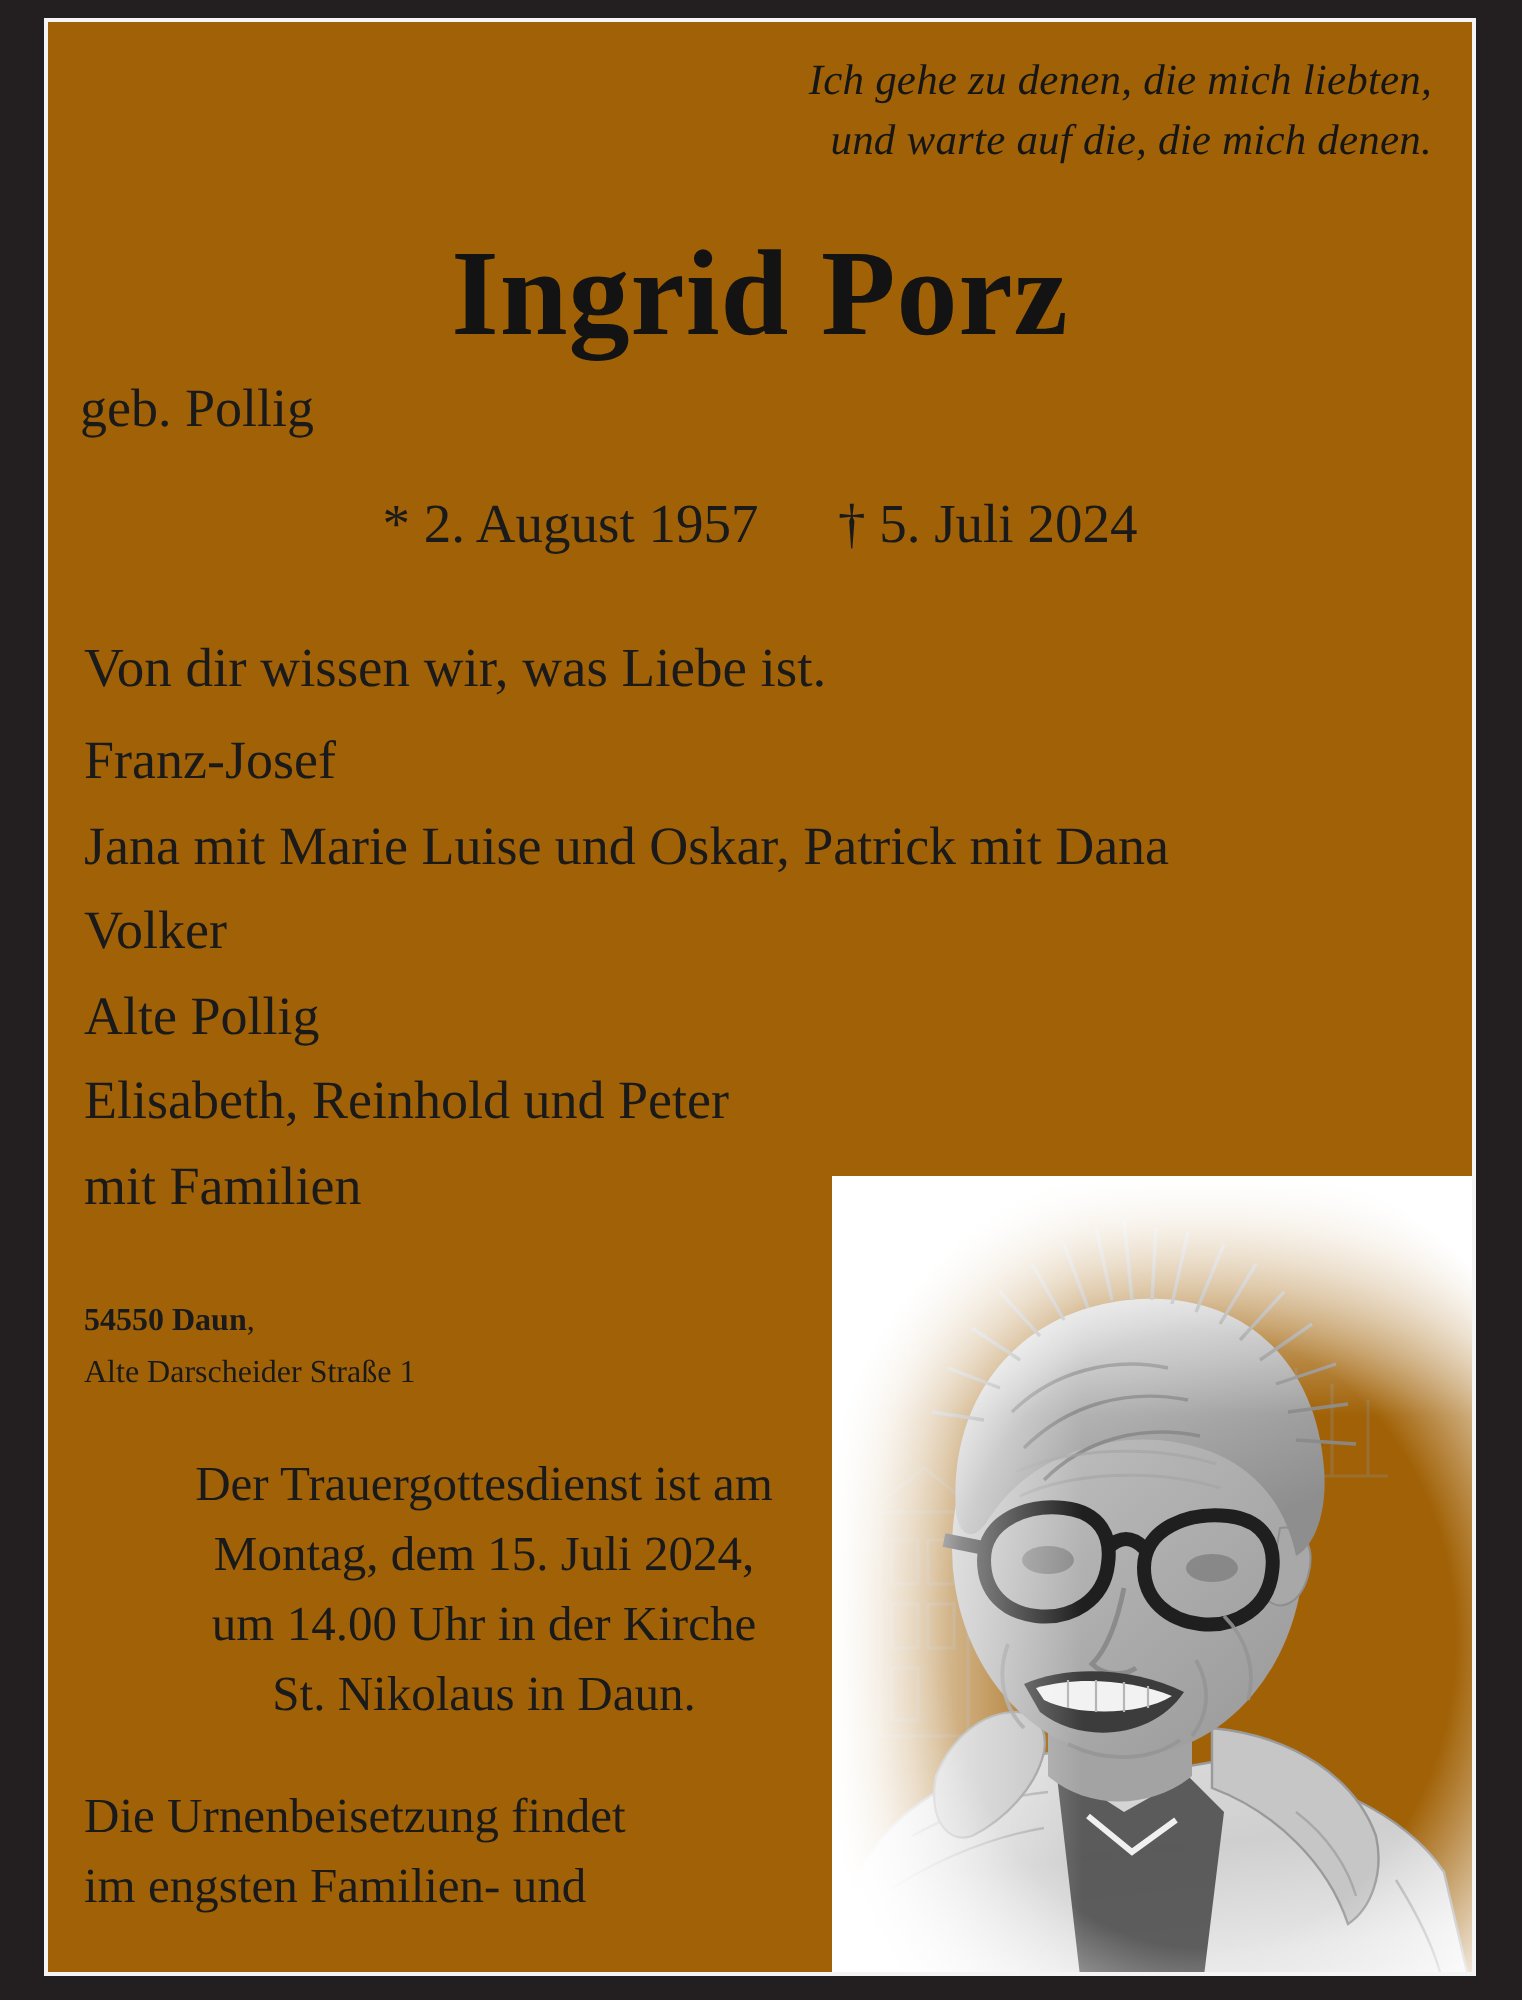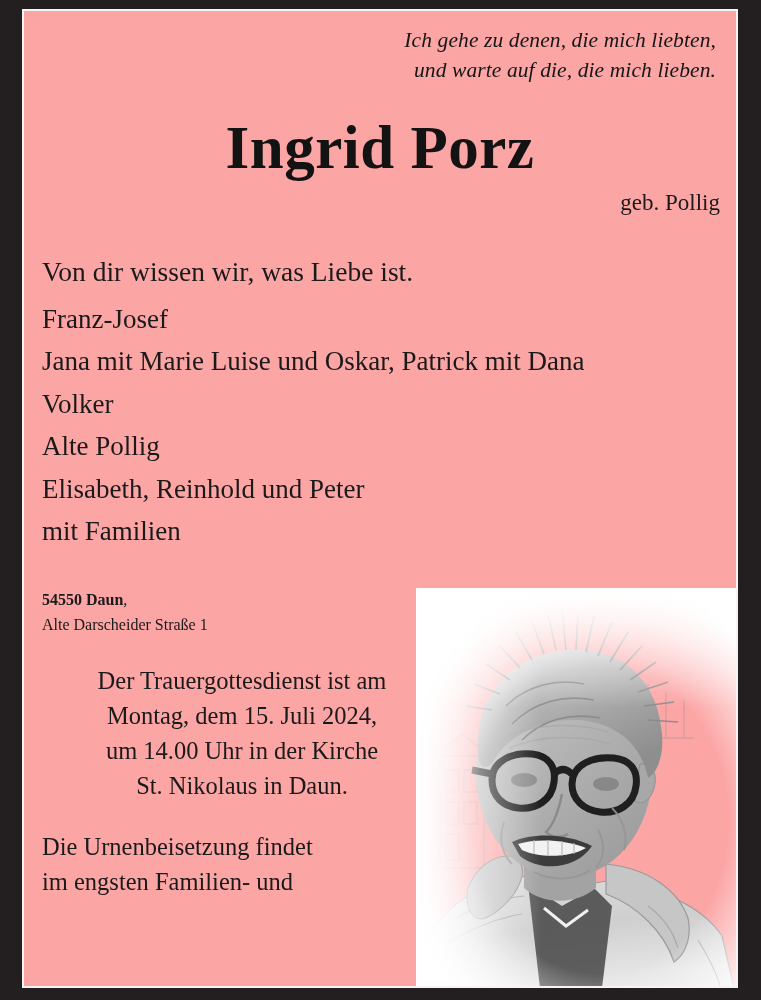--- a/index.html
+++ b/index.html
@@ -45,21 +45,21 @@
     pointer-events: none;
   }
 
   
   .sheet {
     position: absolute;
     top: 9px;
     left: 22px;
     width: 716px;
     height: 979px;
-    background: #fca5a5;
+    background: #a16207;
     z-index: 2;
     overflow: hidden;
   }
 
   
   .portrait {
     position: absolute;
     right: -8px;
     bottom: 0;
     width: 330px;
@@ -91,22 +91,22 @@
     text-align: center;
     font-weight: bold;
     font-size: 61px;
     line-height: 1;
     letter-spacing: 0.5px;
     margin: 32px 0 0 0;
     color: #131313;
   }
 
   .maiden {
-    text-align: right;
-    font-size: 23px;
+    text-align: left;
+    font-size: 27px;
     line-height: 1;
     margin: 13px 0 0 0;
     color: #1a1a1a;
   }
 
   .dates {
     text-align: center;
     font-size: 27.5px;
     line-height: 1;
     margin: 30px 0 0 0;
@@ -305,26 +305,33 @@
         <rect x="0" y="0" width="330" height="400" fill="url(#vig)"></rect>
         <rect x="0" y="0" width="330" height="400" fill="url(#fadeL)"></rect>
         <rect x="0" y="0" width="330" height="400" fill="url(#fadeT)"></rect>
       </svg>
     </div>
 
     <div class="content">
 
       <div class="quote">
         <div>Ich gehe zu denen, die mich liebten,</div>
-        <div>und warte auf die, die mich lieben.</div>
+        <div>und warte auf die, die mich denen.</div>
       </div>
 
       <div class="name">Ingrid Porz</div>
       <div class="maiden">geb. Pollig</div>
 
+      <div class="dates">
+        <span>*</span>
+        <span>2. August 1957</span>
+        <span class="gap"></span>
+        <span>†</span>
+        <span>5. Juli 2024</span>
+      </div>
 
       <div class="motto">Von dir wissen wir, was Liebe ist.</div>
 
       <div class="family">
         <div>Franz-Josef</div>
         <div>Jana mit Marie Luise und Oskar, Patrick mit Dana</div>
         <div>Volker</div>
         <div>Alte Pollig</div>
         <div>Elisabeth, Reinhold und Peter</div>
         <div>mit Familien</div>

